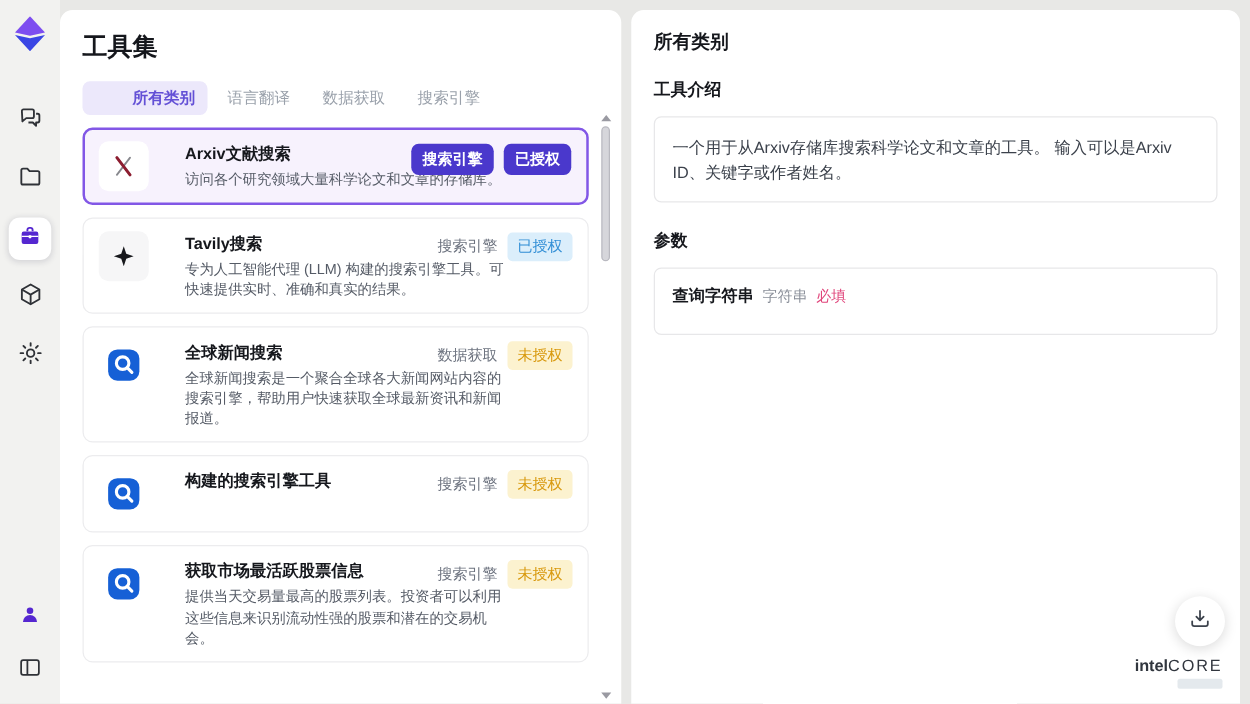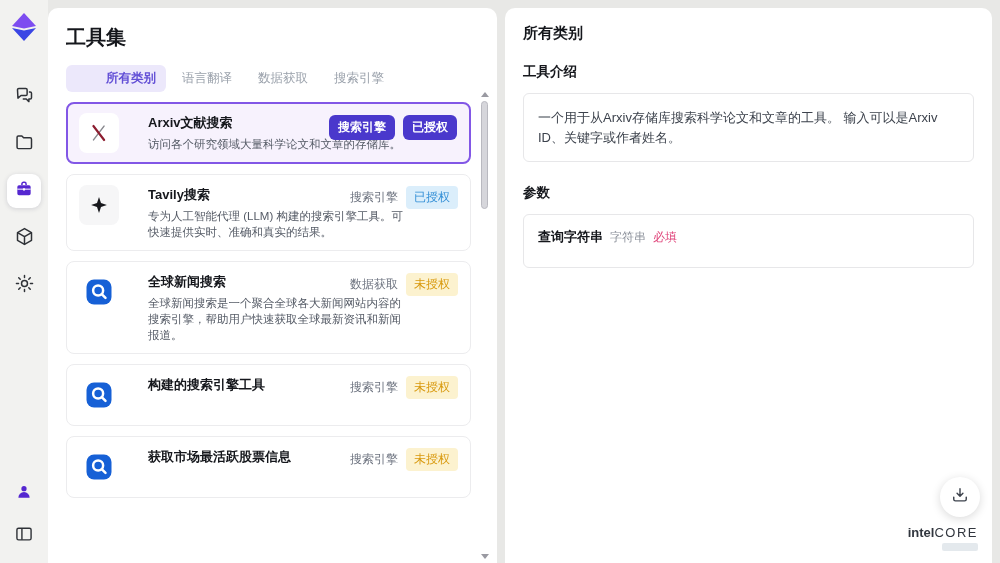--- a/index.html
+++ b/index.html
@@ -256,20 +256,21 @@
         <div class="card">
           <div class="tool-icon blue">
             <svg width="30" height="30" viewBox="0 0 24 24">
               <rect x="2" y="2" width="20" height="20" rx="6" fill="#1660d6"></rect>
               <circle cx="11.3" cy="10.8" r="4" fill="none" stroke="#fff" stroke-width="2"></circle>
               <path d="M14.2 13.7l3 3" stroke="#fff" stroke-width="2" stroke-linecap="round"></path>
             </svg>
           </div>
           <div class="tool-body">
             <div class="tool-name">获取市场最活跃股票信息</div>
+            <div class="tool-desc">提供当天交易量最高的股票列表。投资者可以利用这些信息来识别流动性强的股票和潜在的交易机会。</div>
           </div>
           <div class="tool-tags">
             <span class="cat-text">搜索引擎</span>
             <span class="pill yellow">未授权</span>
           </div>
         </div>
 
       </div>
 
       <div class="scrollbar">

